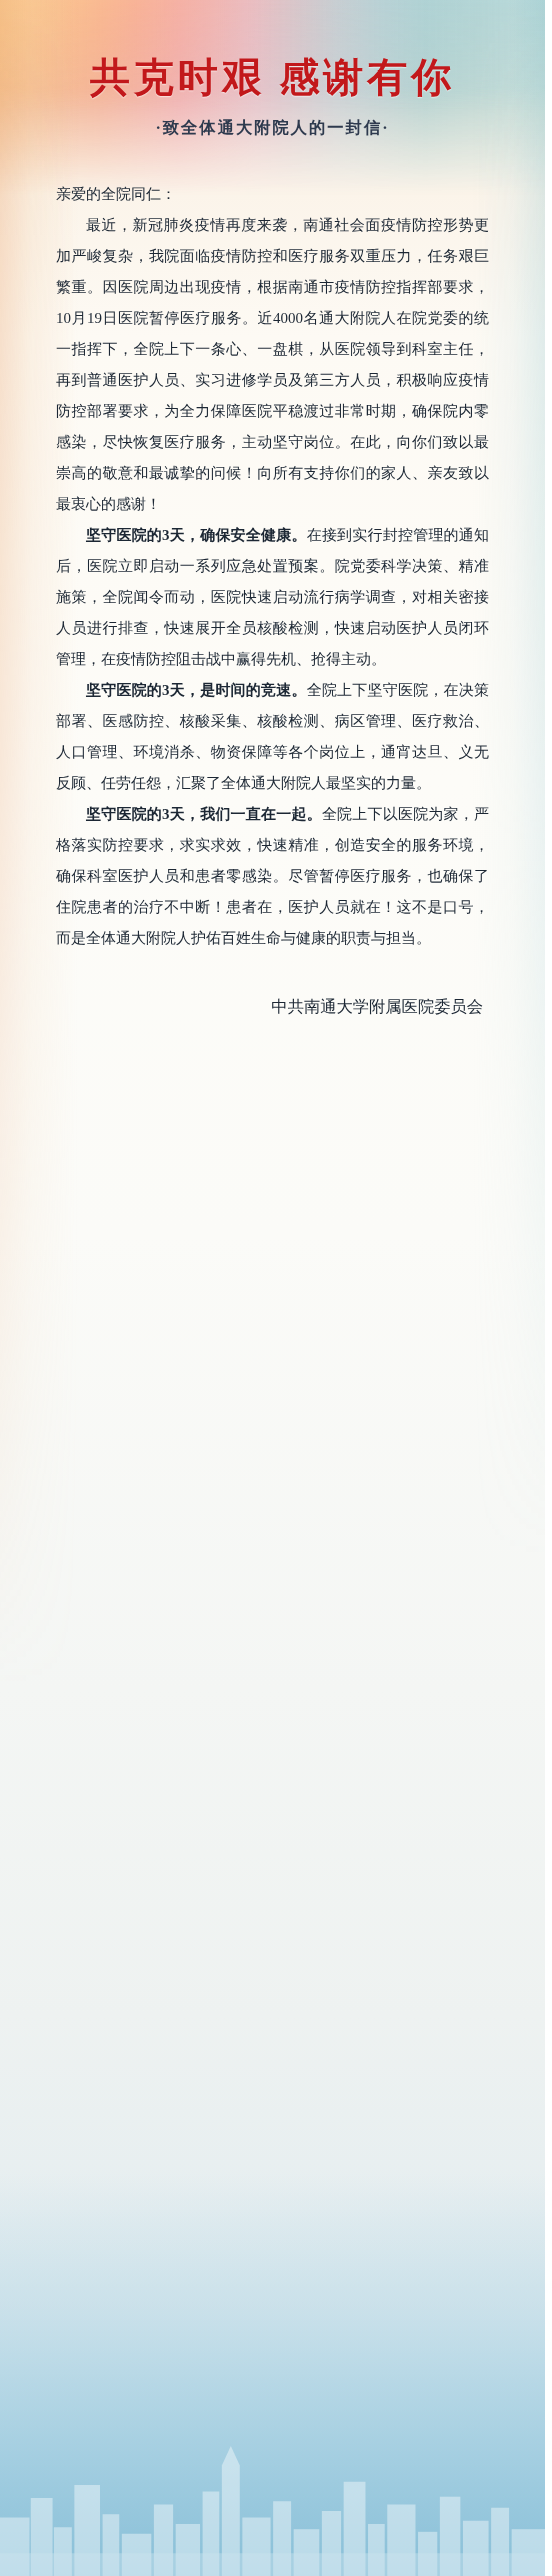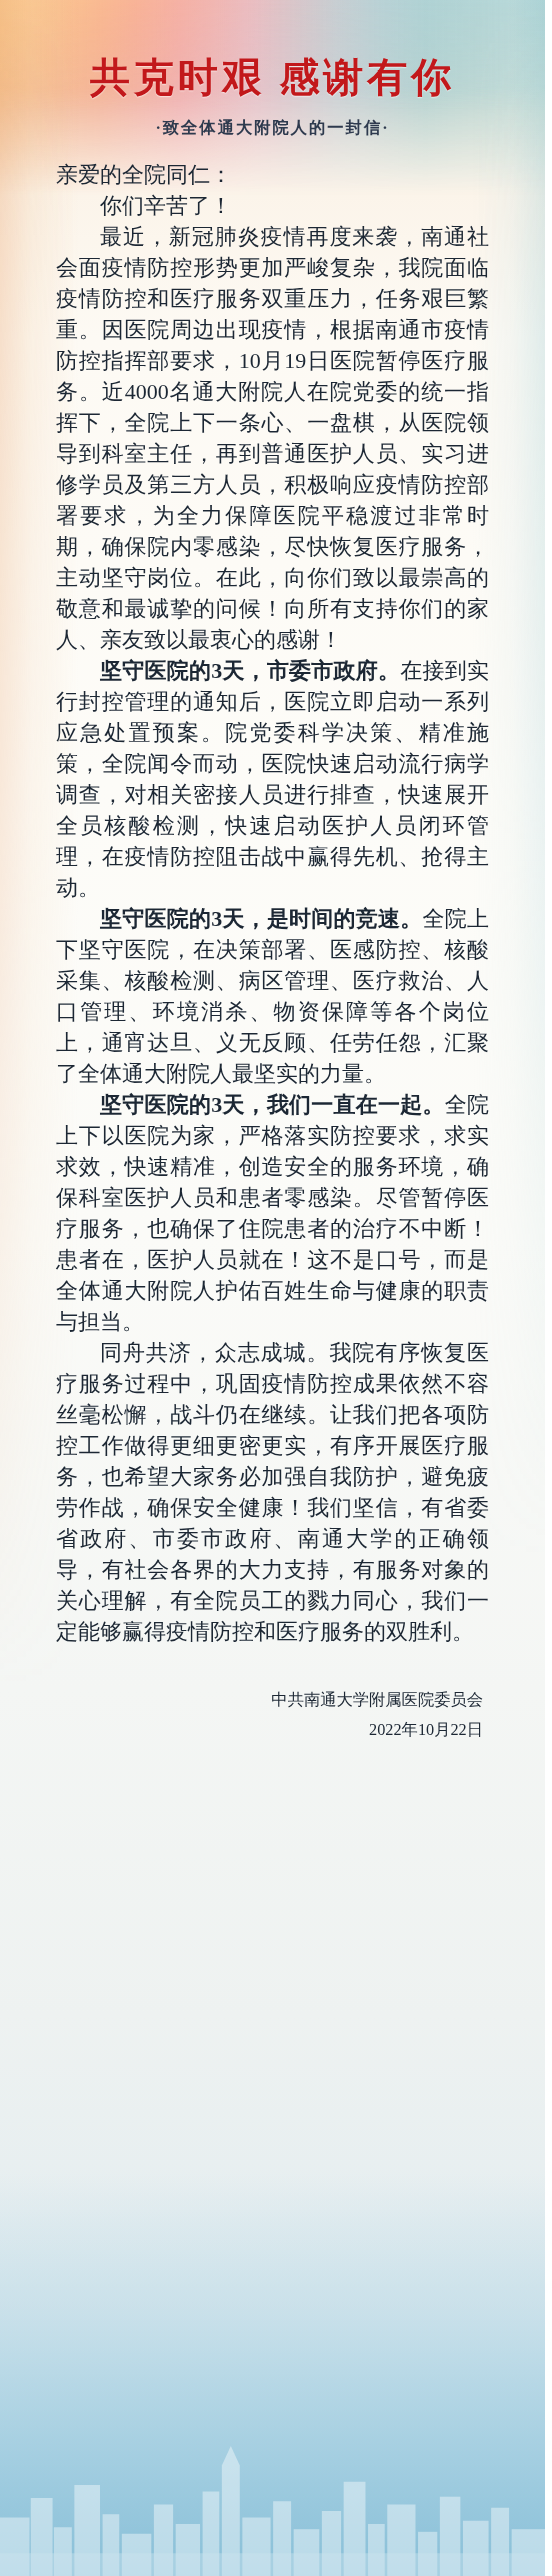--- a/index.html
+++ b/index.html
@@ -135,23 +135,23 @@
     font-size: 16.3px;
     letter-spacing: 2px;
     color: #2e3a4e;
     font-weight: bold;
     font-family: "Liberation Serif", "DejaVu Serif", serif;
   }
 
   
   .letter {
     position: relative;
-    margin: 20px 56px 0 56px;
-    font-family: "Liberation Serif", "DejaVu Serif", serif;
-    font-size: 22px;
+    margin: 40px 56px 0 56px;
+    font-family: "Liberation Serif", "DejaVu Serif", serif;
+    font-size: 15px;
     line-height: 31px;
     color: #1c2734;
     text-align: justify;
     text-justify: inter-ideograph;
   }
   .letter p {
     margin: 0 0 0 0;
     text-indent: 2em;
   }
   .letter p.salutation {
@@ -189,31 +189,28 @@
   <div class="left-band"></div>
   <div class="right-band"></div>
 
   <div class="title-block">
     <div class="main-title">共克时艰 感谢有你</div>
     <div class="subtitle">·致全体通大附院人的一封信·</div>
   </div>
 
   <div class="letter">
     <p class="salutation">亲爱的全院同仁：</p>
-    <p>你们辛苦了！</p>
     <p>最近，新冠肺炎疫情再度来袭，南通社会面疫情防控形势更加严峻复杂，我院面临疫情防控和医疗服务双重压力，任务艰巨繁重。因医院周边出现疫情，根据南通市疫情防控指挥部要求，10月19日医院暂停医疗服务。近4000名通大附院人在院党委的统一指挥下，全院上下一条心、一盘棋，从医院领导到科室主任，再到普通医护人员、实习进修学员及第三方人员，积极响应疫情防控部署要求，为全力保障医院平稳渡过非常时期，确保院内零感染，尽快恢复医疗服务，主动坚守岗位。在此，向你们致以最崇高的敬意和最诚挚的问候！向所有支持你们的家人、亲友致以最衷心的感谢！</p>
-    <p><span class="bold-run">坚守医院的3天，市委市政府。</span><span>在接到实行封控管理的通知后，医院立即启动一系列应急处置预案。院党委科学决策、精准施策，全院闻令而动，医院快速启动流行病学调查，对相关密接人员进行排查，快速展开全员核酸检测，快速启动医护人员闭环管理，在疫情防控阻击战中赢得先机、抢得主动。</span></p>
+    <p><span class="bold-run">坚守医院的3天，确保安全健康。</span><span>在接到实行封控管理的通知后，医院立即启动一系列应急处置预案。院党委科学决策、精准施策，全院闻令而动，医院快速启动流行病学调查，对相关密接人员进行排查，快速展开全员核酸检测，快速启动医护人员闭环管理，在疫情防控阻击战中赢得先机、抢得主动。</span></p>
     <p><span class="bold-run">坚守医院的3天，是时间的竞速。</span><span>全院上下坚守医院，在决策部署、医感防控、核酸采集、核酸检测、病区管理、医疗救治、人口管理、环境消杀、物资保障等各个岗位上，通宵达旦、义无反顾、任劳任怨，汇聚了全体通大附院人最坚实的力量。</span></p>
     <p><span class="bold-run">坚守医院的3天，我们一直在一起。</span><span>全院上下以医院为家，严格落实防控要求，求实求效，快速精准，创造安全的服务环境，确保科室医护人员和患者零感染。尽管暂停医疗服务，也确保了住院患者的治疗不中断！患者在，医护人员就在！这不是口号，而是全体通大附院人护佑百姓生命与健康的职责与担当。</span></p>
-    <p>同舟共济，众志成城。我院有序恢复医疗服务过程中，巩固疫情防控成果依然不容丝毫松懈，战斗仍在继续。让我们把各项防控工作做得更细更密更实，有序开展医疗服务，也希望大家务必加强自我防护，避免疲劳作战，确保安全健康！我们坚信，有省委省政府、市委市政府、南通大学的正确领导，有社会各界的大力支持，有服务对象的关心理解，有全院员工的戮力同心，我们一定能够赢得疫情防控和医疗服务的双胜利。</p>
   </div>
 
   <div class="signature">
     <span class="line">中共南通大学附属医院委员会</span>
-    <span class="line">2022年10月22日</span>
   </div>
 
   <div class="bottom-wash"></div>
 
   <svg class="skyline" viewBox="0 0 850 240" preserveAspectRatio="none" xmlns="http://www.w3.org/2000/svg">
     <g fill="#ffffff" opacity="0.75">
       <rect x="0" y="150" width="46" height="90"></rect>
       <rect x="48" y="120" width="34" height="120"></rect>
       <rect x="84" y="165" width="28" height="75"></rect>
       <rect x="116" y="100" width="40" height="140"></rect>

